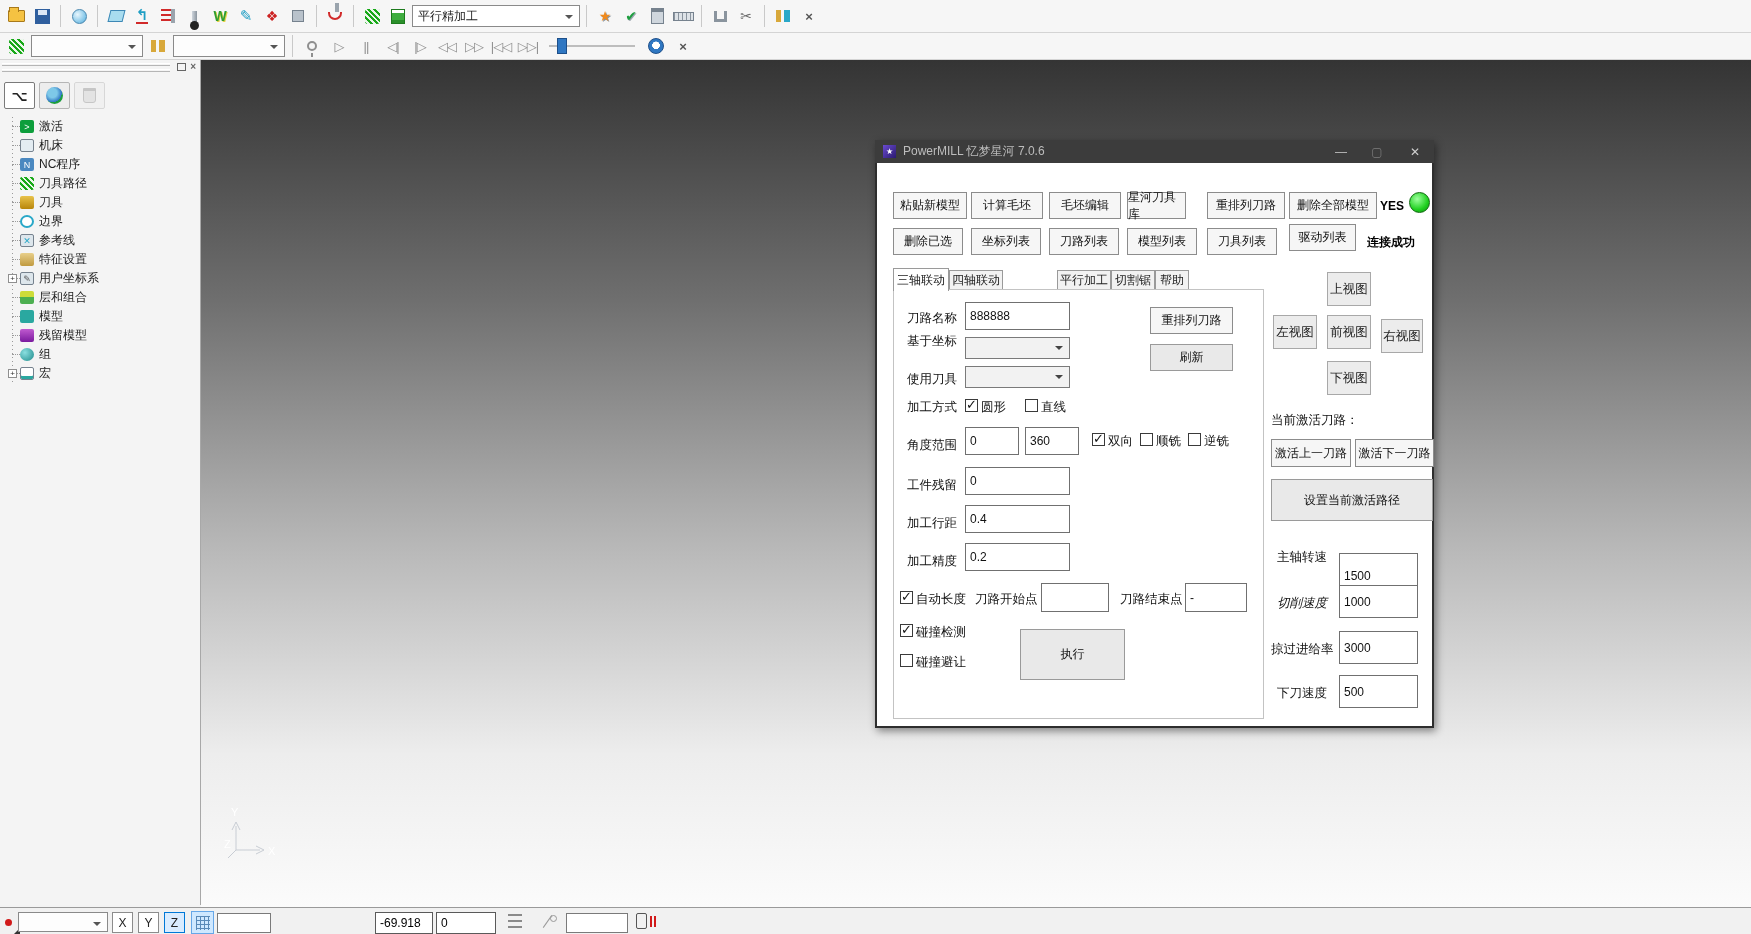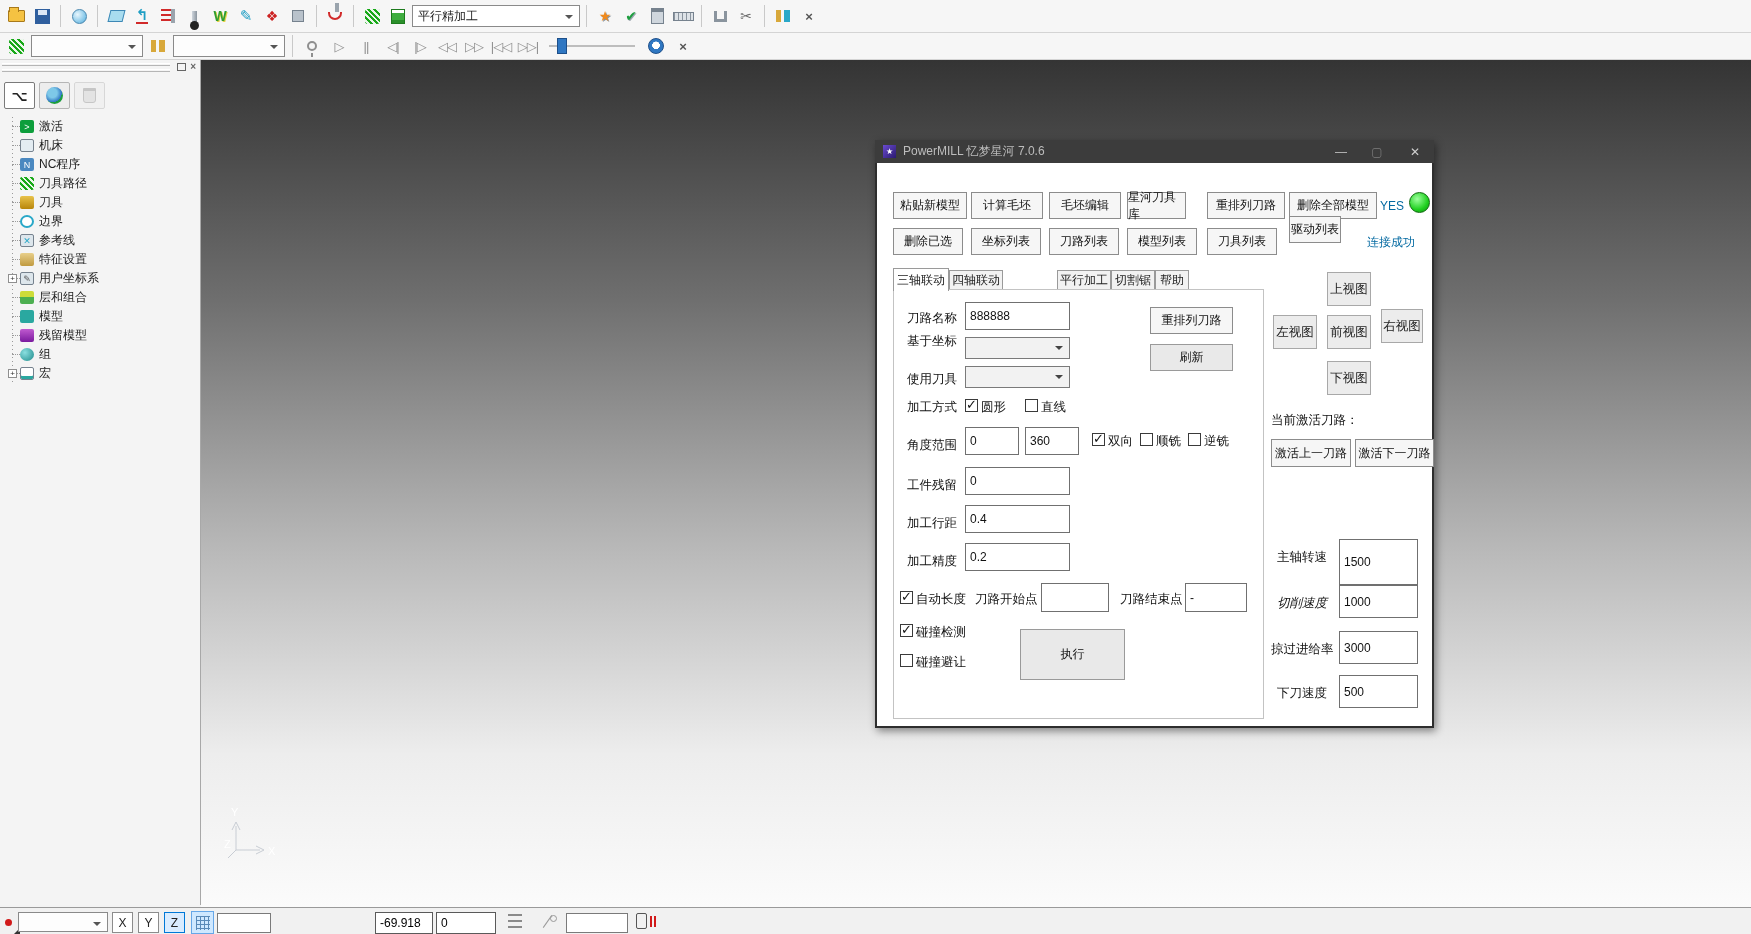--- a/index.html
+++ b/index.html
@@ -86,21 +86,21 @@
   
   #dlg { position:absolute; left:875px; top:140px; width:559px; height:588px; background:#fff; border:2px solid #2e2e2e; border-top:none; box-shadow:2px 3px 8px rgba(0,0,0,.45); }
   #dlg-title { position:absolute; left:-2px; top:0; width:559px; height:23px; background:#3c3c3c; display:flex; align-items:center; padding-left:8px; color:#bdbdbd; }
   .dlg-ico { width:13px; height:13px; background:linear-gradient(135deg,#6a4ad0,#2a1a6e); margin-right:7px; display:flex; align-items:center; justify-content:center; color:#fff; font-size:8px; }
   .cap-btn { position:absolute; top:0; width:34px; height:23px; display:flex; align-items:center; justify-content:center; font-size:12px; }
   #btn-min { right:76px; color:#bdbdbd; } #btn-max { right:40px; color:#7d7d7d; } #btn-close { right:2px; color:#cfcfcf; }
   #dlg-menu { position:absolute; left:0; top:23px; width:555px; height:23px; background:#fff; border-bottom:1px solid #ececec; display:flex; align-items:center; padding-left:10px; }
   .mitem { padding:0 7px; color:#333; }
   .abtn { position:absolute; height:27px; background:#f6f6f6; border:1px solid #8c8c8c; display:flex; align-items:center; justify-content:center; font-size:12px; color:#111; }
   .abtn.big { background:#e9e9e9; border-color:#9a9a9a; }
-  .magenta { color:#0369a1; font-weight:normal; }
+  .magenta { color:#000000; font-weight:bold; }
   #led { position:absolute; left:532px; top:52px; width:21px; height:21px; border-radius:50%; background:radial-gradient(circle at 38% 32%, #9dff9d, #20d020 60%, #0e8a0e); border:1px solid #0c6a0c; }
   .tab { position:absolute; top:130px; height:20px; background:#f2f2f2; border:1px solid #9a9a9a; display:flex; align-items:center; justify-content:center; font-size:12px; }
   .tab.active { top:128px; height:23px; background:#fff; border-bottom:none; z-index:3; }
   #panelbox { position:absolute; left:16px; top:149px; width:371px; height:430px; border:1px solid #c3c3c3; background:#fff; z-index:1; }
   .flabel { position:absolute; color:#111; font-size:12.5px; }
   .finput { position:absolute; background:#fff; border:1px solid #707070; font:12px "Liberation Sans","DejaVu Sans",sans-serif; padding:0 4px; color:#111; }
   .fcombo { position:absolute; height:22px; background:#f2f2f2; border:1px solid #7a7a7a; }
   .fcombo::after { content:""; position:absolute; right:6px; top:8px; border:4px solid transparent; border-top-color:#444; }
   .cb { position:absolute; width:13px; height:13px; background:#fff; border:1px solid #3a3a3a; }
   .cb.checked::after { content:"✓"; position:absolute; left:0px; top:-3px; font-size:13px; font-weight:bold; color:#111; }
@@ -394,21 +394,21 @@
       </div>
     <div class="abtn" style="left:172px;top:88px;width:70px;">
         <span>刀路列表</span>
       </div>
     <div class="abtn" style="left:250px;top:88px;width:70px;">
         <span>模型列表</span>
       </div>
     <div class="abtn" style="left:330px;top:88px;width:70px;">
         <span>刀具列表</span>
       </div>
-    <div class="abtn" style="left:412px;top:76px;width:52px;">
+    <div class="abtn" style="left:412px;top:84px;width:67px;">
         <span>驱动列表</span>
       </div>
     <span class="magenta" style="position:absolute;left:490px;top:94px;">连接成功</span>
 
     <div class="tab active" style="left:16px;width:56px;">
         <span>三轴联动</span>
       </div>
     <div class="tab" style="left:72px;width:54px;">
         <span>四轴联动</span>
       </div>
@@ -479,37 +479,40 @@
 
     <div class="vbtn" style="left:450px;top:132px;">
         <span>上视图</span>
       </div>
     <div class="vbtn" style="left:396px;top:175px;">
         <span>左视图</span>
       </div>
     <div class="vbtn" style="left:450px;top:175px;">
         <span>前视图</span>
       </div>
-    <div class="vbtn" style="left:504px;top:169px;width:42px;">
+    <div class="vbtn" style="left:504px;top:179px;width:42px;">
         <span>右视图</span>
       </div>
     <div class="vbtn" style="left:450px;top:221px;">
         <span>下视图</span>
       </div>
 
     <span class="flabel" style="left:394px;top:272px;">当前激活刀路：</span>
     <div class="abtn" style="left:394px;top:299px;width:80px;height:28px;">
         <span>激活上一刀路</span>
       </div>
     <div class="abtn" style="left:478px;top:299px;width:79px;height:28px;">
         <span>激活下一刀路</span>
       </div>
+    <div class="abtn big" style="left:394px;top:339px;width:162px;height:42px;">
+        <span>设置当前激活路径</span>
+      </div>
 
     <span class="flabel" style="left:400px;top:409px;">主轴转速</span>
-    <input class="finput" style="left: 462px; top: 399px; width: 79px; height: 46px;" readonly="" value="1500">
+    <input class="finput" style="left: 462px; top: 413px; width: 79px; height: 46px;" readonly="" value="1500">
     <span class="flabel" style="left:400px;top:455px;font-style:italic;">切削速度</span>
     <input class="finput" style="left: 462px; top: 445px; width: 79px; height: 33px;" readonly="" value="1000">
     <span class="flabel" style="left:394px;top:501px;">掠过进给率</span>
     <input class="finput" style="left: 462px; top: 491px; width: 79px; height: 33px;" readonly="" value="3000">
     <span class="flabel" style="left:400px;top:545px;">下刀速度</span>
     <input class="finput" style="left: 462px; top: 535px; width: 79px; height: 33px;" readonly="" value="500">
   </div>
 
   <div id="statusbar">
     <div id="rec-dot"></div>

